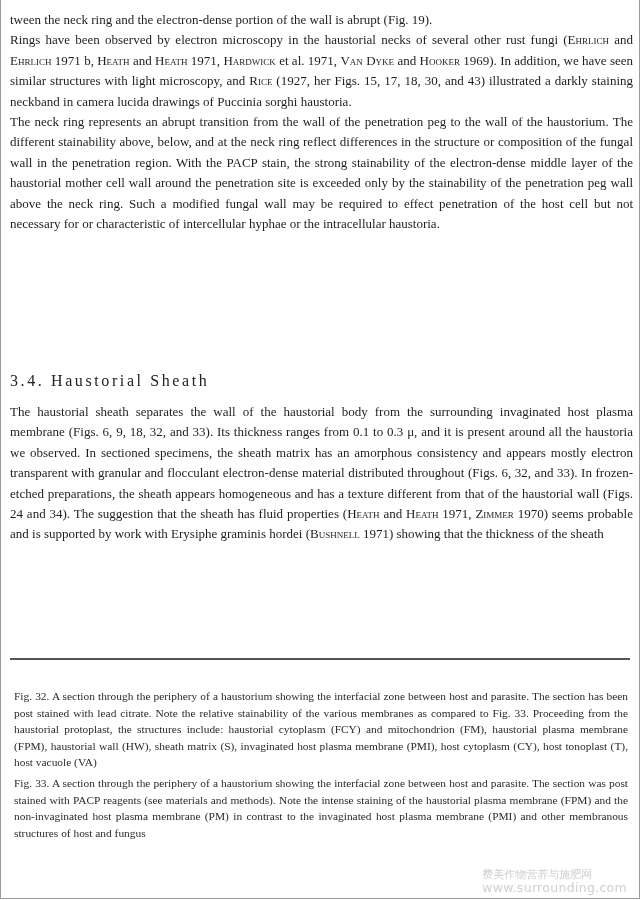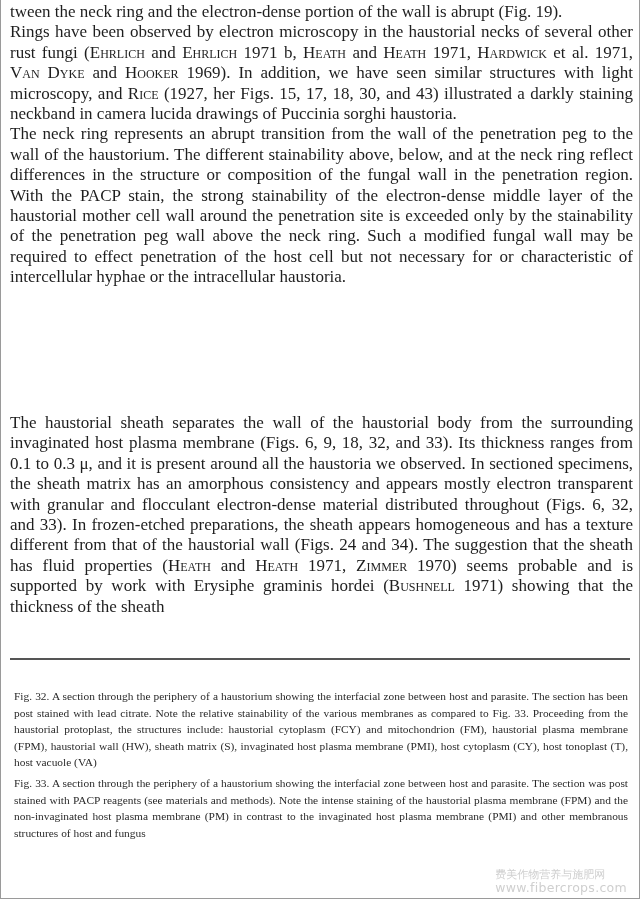--- a/index.html
+++ b/index.html
@@ -5,21 +5,21 @@
   html, body { margin: 0; padding: 0; background: #ffffff; }
   body { width: 640px; height: 900px; overflow: hidden; position: relative; }
   .page {
     position: absolute; left: 0; top: 0; width: 638px; height: 898px;
     border-left: 1px solid #9a9a9a; border-right: 1px solid #9a9a9a; border-bottom: 1px solid #9a9a9a;
     background: #ffffff; overflow: hidden;
     font-family: "Liberation Serif", "DejaVu Serif", serif; color: #1e1e1e;
   }
   .body-text {
     position: absolute; left: 9px; width: 623px;
-    font-size: 17px; line-height: 20.4px; text-align: justify;
+    font-size: 13px; line-height: 20.4px; text-align: justify; margin-top: 8px;
   }
   .body-text p { margin: 0; }
   .sc { font-variant: small-caps; }
   .it { }
   .heading {
     position: absolute; left: 9px; top: 372px; width: 600px;
     font-size: 16px; letter-spacing: 2.6px; color: #222;
   }
   .rule {
     position: absolute; left: 9px; top: 658px; width: 620px; height: 2px;
@@ -40,30 +40,31 @@
 <body>
 
 <div class="page">
 
   <div class="body-text" style="top:2px;">
     <p>tween the neck ring and the electron-dense portion of the wall is abrupt (Fig. 19).</p>
     <p><span>Rings have been observed by electron microscopy in the haustorial necks of several other rust fungi (</span><span class="sc">Ehrlich</span><span> and </span><span class="sc">Ehrlich</span><span> 1971 b, </span><span class="sc">Heath</span><span> and </span><span class="sc">Heath</span><span> 1971, </span><span class="sc">Hardwick</span><span> </span><span class="it">et al.</span><span> 1971, </span><span class="sc">Van Dyke</span><span> and </span><span class="sc">Hooker</span><span> 1969). In addition, we have seen similar structures with light microscopy, and </span><span class="sc">Rice</span><span> (1927, her Figs. 15, 17, 18, 30, and 43) illustrated a darkly staining neckband in camera lucida drawings of </span><span class="it">Puccinia sorghi</span><span> haustoria.</span></p>
     <p>The neck ring represents an abrupt transition from the wall of the penetration peg to the wall of the haustorium. The different stainability above, below, and at the neck ring reflect differences in the structure or composition of the fungal wall in the penetration region. With the PACP stain, the strong stainability of the electron-dense middle layer of the haustorial mother cell wall around the penetration site is exceeded only by the stainability of the penetration peg wall above the neck ring. Such a modified fungal wall may be required to effect penetration of the host cell but not necessary for or characteristic of intercellular hyphae or the intracellular haustoria.</p>
   </div>
 
+  <div class="heading">3.4. Haustorial Sheath</div>
 
-  <div class="body-text" style="top:413px;">
+  <div class="body-text" style="top:394px;">
     <p><span>The haustorial sheath separates the wall of the haustorial body from the surrounding invaginated host plasma membrane (Figs. 6, 9, 18, 32, and 33). Its thickness ranges from 0.1 to 0.3 μ, and it is present around all the haustoria we observed. In sectioned specimens, the sheath matrix has an amorphous consistency and appears mostly electron transparent with granular and flocculant electron-dense material distributed throughout (Figs. 6, 32, and 33). In frozen-etched preparations, the sheath appears homogeneous and has a texture different from that of the haustorial wall (Figs. 24 and 34). The suggestion that the sheath has fluid properties (</span><span class="sc">Heath</span><span> and </span><span class="sc">Heath</span><span> 1971, </span><span class="sc">Zimmer</span><span> 1970) seems probable and is supported by work with </span><span class="it">Erysiphe graminis hordei</span><span> (</span><span class="sc">Bushnell</span><span> 1971) showing that the thickness of the sheath</span></p>
   </div>
 
   <div class="rule"></div>
 
   <div class="captions">
     <p><span>Fig. 32. A section through the periphery of a haustorium showing the interfacial zone between host and parasite. The section has been post stained with lead citrate. Note the relative stainability of the various membranes as compared to Fig. 33. Proceeding from the haustorial protoplast, the structures include: haustorial cytoplasm (</span><span class="it">FCY</span><span>) and mitochondrion (</span><span class="it">FM</span><span>), haustorial plasma membrane (</span><span class="it">FPM</span><span>), haustorial wall (</span><span class="it">HW</span><span>), sheath matrix (</span><span class="it">S</span><span>), invaginated host plasma membrane (</span><span class="it">PMI</span><span>), host cytoplasm (</span><span class="it">CY</span><span>), host tonoplast (</span><span class="it">T</span><span>), host vacuole (</span><span class="it">VA</span><span>)</span></p>
     <p><span>Fig. 33. A section through the periphery of a haustorium showing the interfacial zone between host and parasite. The section was post stained with PACP reagents (see materials and methods). Note the intense staining of the haustorial plasma membrane (</span><span class="it">FPM</span><span>) and the non-invaginated host plasma membrane (</span><span class="it">PM</span><span>) in contrast to the invaginated host plasma membrane (</span><span class="it">PMI</span><span>) and other membranous structures of host and fungus</span></p>
   </div>
 
   <div class="watermark">
     <div>费美作物营养与施肥网</div>
-    <div class="wm-url">www.fibercrops.com</div>
+    <div class="wm-url">www.surrounding.com</div>
   </div>
 
 </div>
 
 </body></html>

